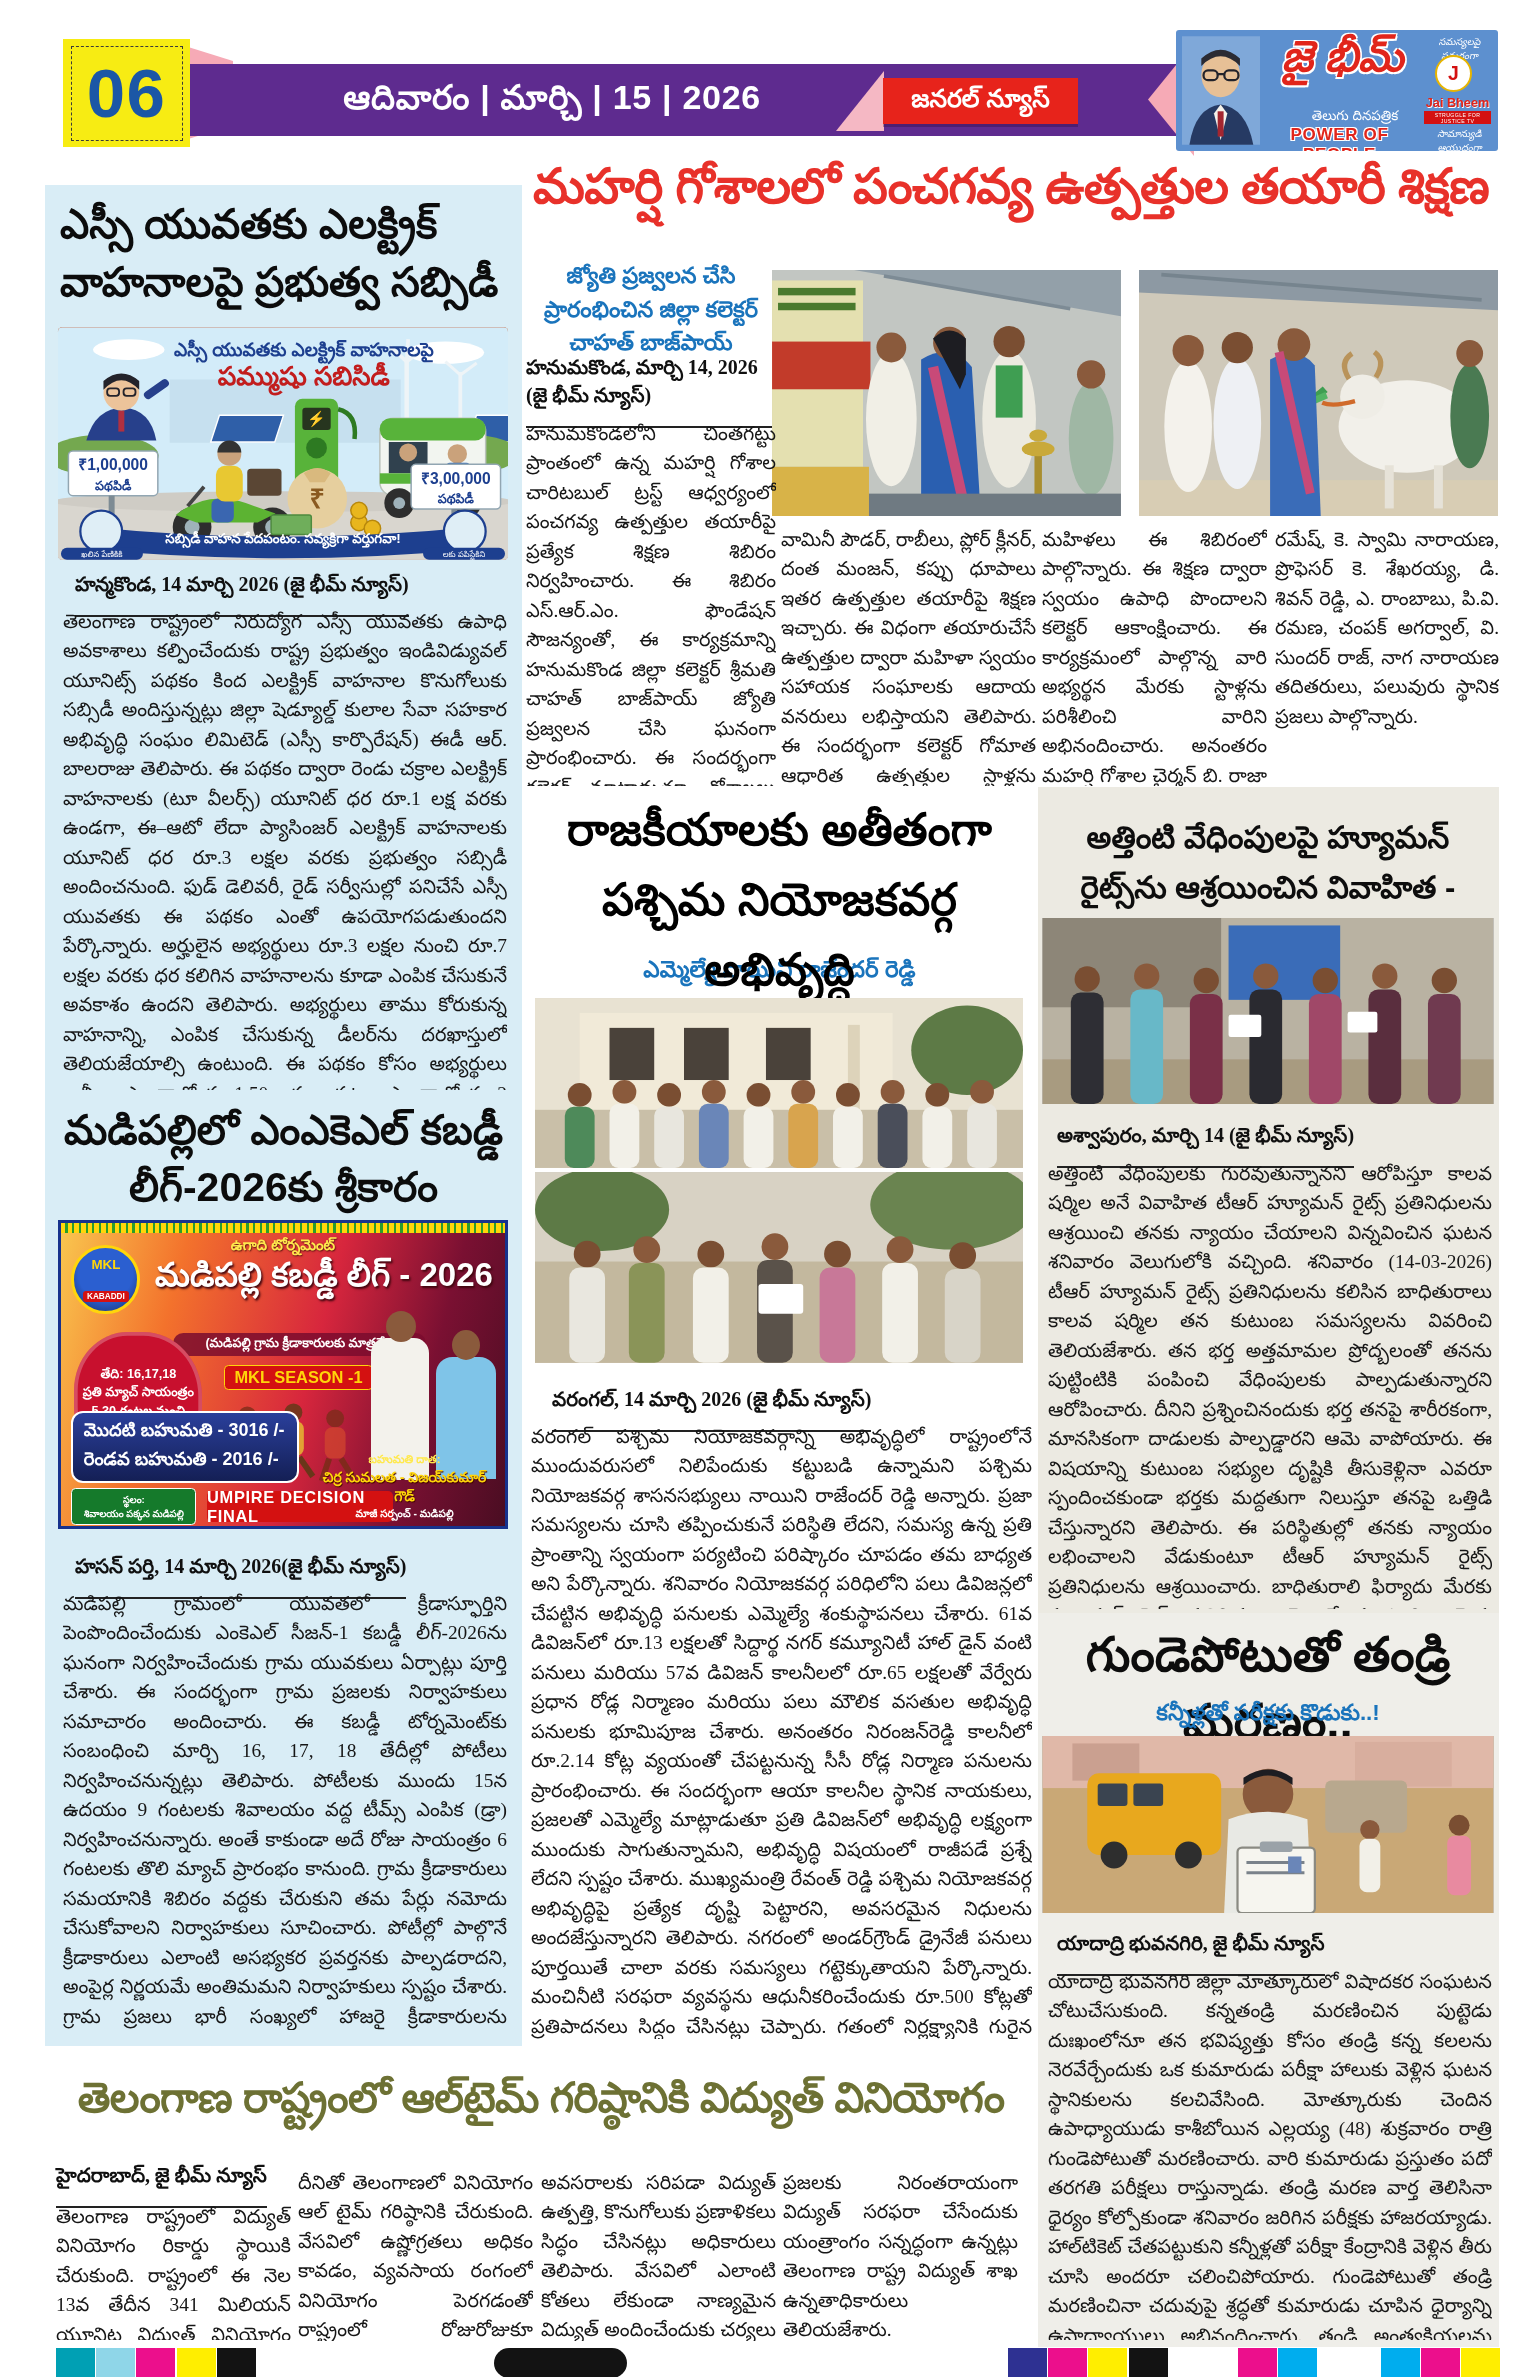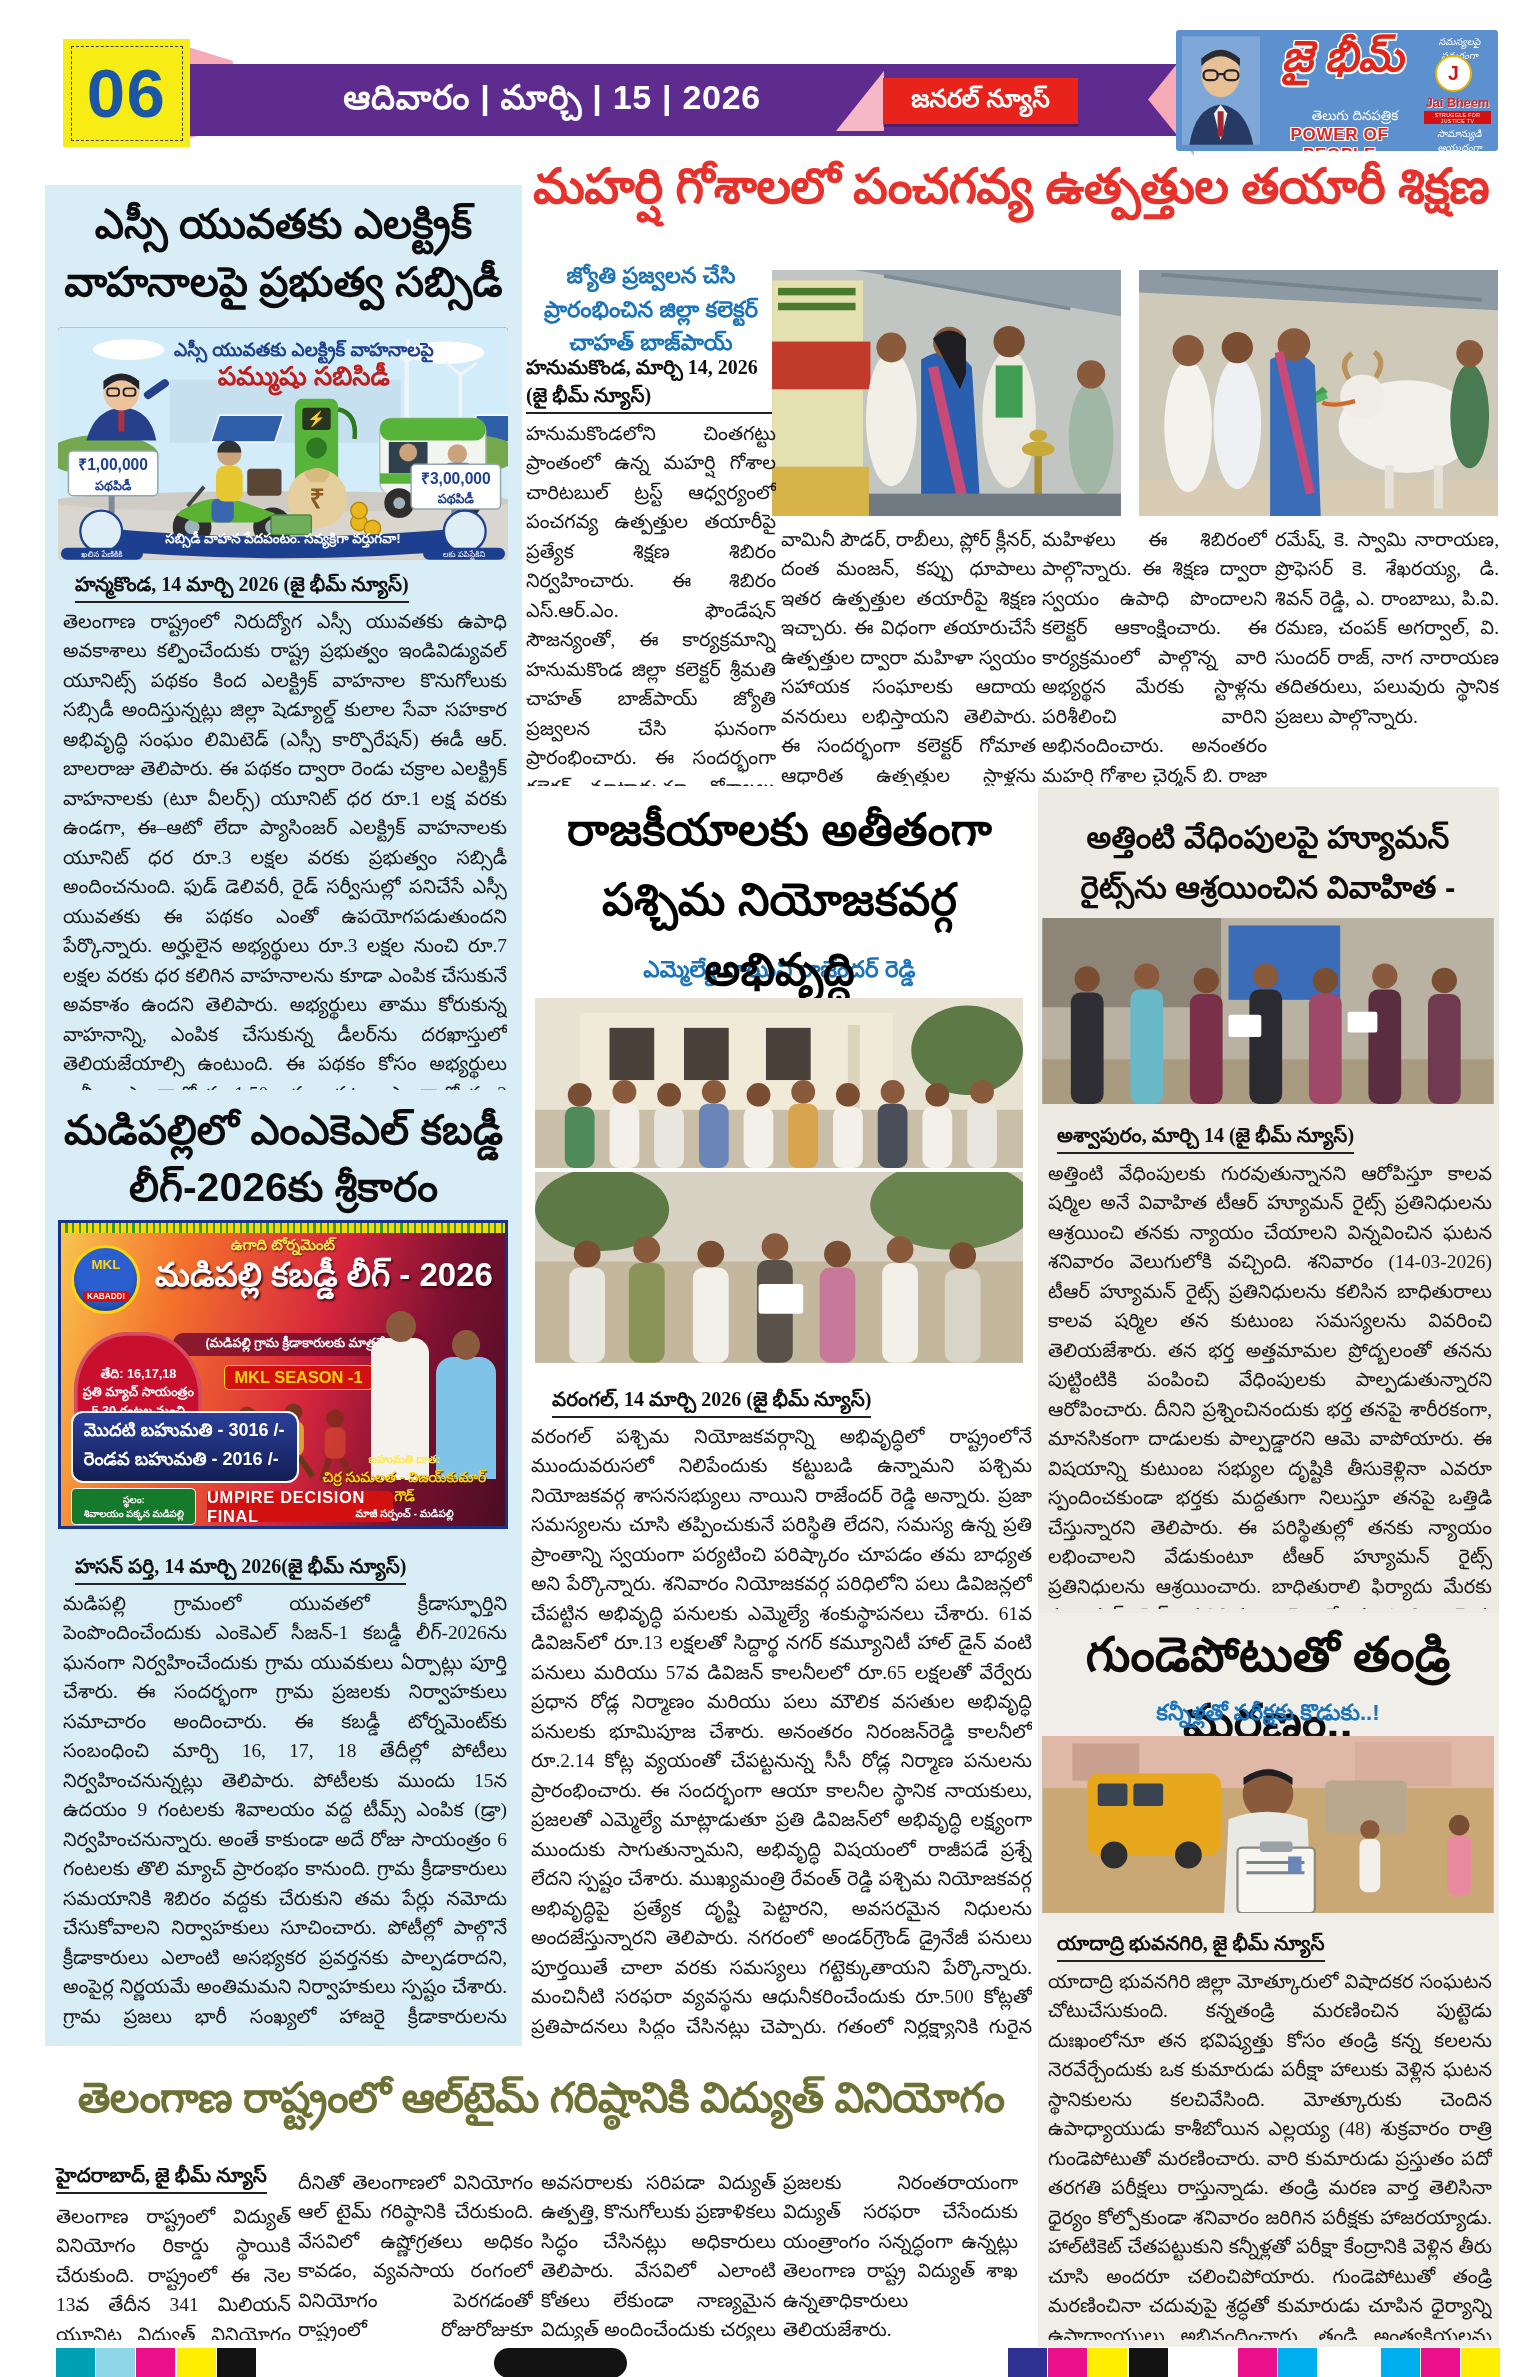--- a/index.html
+++ b/index.html
@@ -3,21 +3,21 @@
 <meta charset="utf-8">
 <style>
   *{margin:0;padding:0;box-sizing:border-box}
   html,body{background:#9a9a9a}
   .page{position:relative;width:1541px;height:2377px;margin:0 auto;background:#ffffff;
         font-family:"Liberation Sans",sans-serif;overflow:hidden;color:#141414}
   .abs{position:absolute}
   .body-text{font-family:"Liberation Serif",serif;font-size:19.4px;line-height:1.52;
              color:#161616;text-align:justify;overflow:hidden}
   .dateline{font-family:"Liberation Serif",serif;font-weight:bold;font-size:20px;color:#101010}
-  .dateline span{display:inline-block;border-bottom:2.2px solid #222;padding-bottom:0}
+  .dateline span{display:inline-block;border-bottom:2.2px solid #222;padding-bottom:14px}
   .photo{overflow:hidden;background:#c8c8c8}
   .photo svg{display:block;width:100%;height:100%}
 
   
   .pagenum-box{left:63px;top:39px;width:127px;height:108px;background:#f7ec13;
                display:flex;align-items:center;justify-content:center;z-index:3}
   .pagenum-inner{width:112px;height:95px;border:1.5px dashed #3a3a3a;display:flex;
                  align-items:center;justify-content:center}
   .pagenum{font-size:69px;font-weight:bold;color:#1b57a6;letter-spacing:1.5px}
   .pink-fold{left:185px;top:46px;width:48px;height:94px;background:#f6aab6;
@@ -47,21 +47,21 @@
                 background:#fff;border:2.2px solid #e8b500;display:flex;align-items:center;
                 justify-content:center;color:#d41111;font-weight:bold;font-size:19.4px}
   .mh-tv-name{left:248px;top:66px;width:67px;color:#e1251b;font-weight:bold;font-size:12.7px;
               text-align:center;text-shadow:0.7px 0.7px 0 #fff}
   .mh-tv-strip{left:248px;top:81px;width:67px;background:#d41111;color:#fff;font-size:5.2px;
                text-align:center;padding:0.7px 0;letter-spacing:0.4px}
 
   
   .left-bg{left:45px;top:185px;width:477px;height:1861px;background:#d9edf6}
   .ev-headline{left:60px;top:195px;width:447px;font-size:41px;font-weight:bold;
-               text-align:center;line-height:1.42;color:#0c0c0c}
+               line-height:1.42;color:#0c0c0c}
   .illus{left:58px;top:327px;width:450px;height:233px;border-radius:4.5px;overflow:hidden;background:#c2410c}
   .ev-dateline{left:75px;top:573px}
   .ev-body{left:63px;top:607px;width:444px;height:483px}
   .kab-headline{left:60px;top:1102px;width:447px;font-size:41px;font-weight:bold;
                 text-align:center;line-height:1.4;color:#0c0c0c}
   .kab-dateline{left:75px;top:1555px}
   .kab-body{left:63px;top:1589px;width:444px;height:441px}
 
   
   .poster{left:58px;top:1220px;width:450px;height:309px;border:3px solid #17328c;

